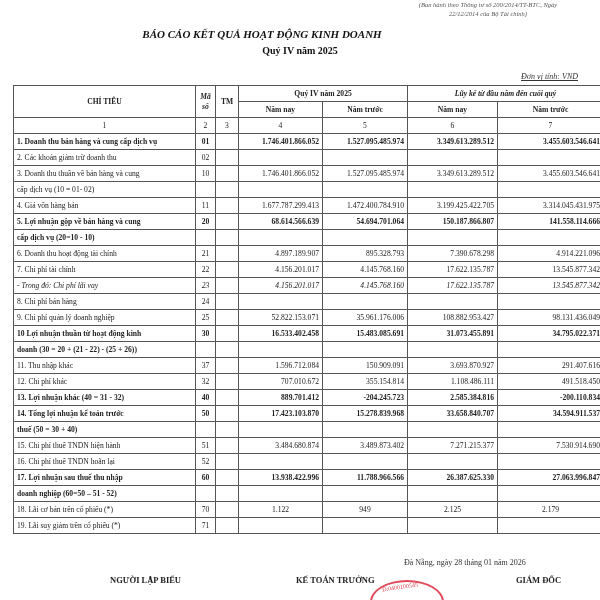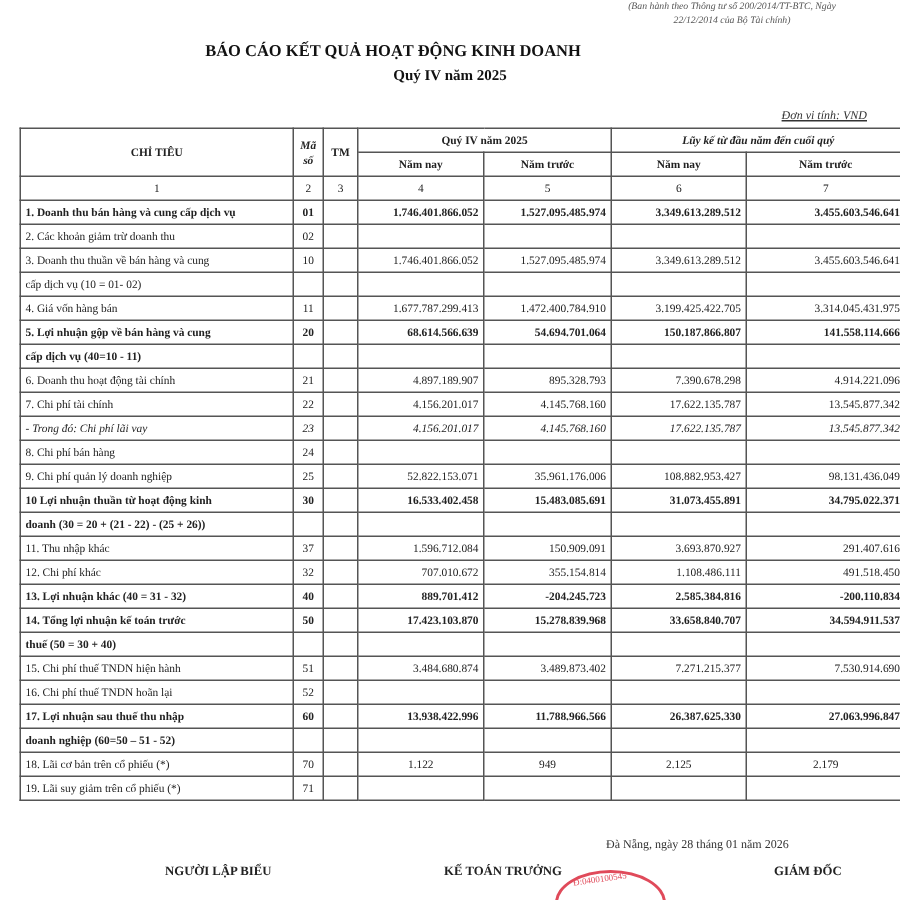--- a/index.html
+++ b/index.html
@@ -1,21 +1,21 @@
 <!DOCTYPE html>
 <html><head>
 <meta charset="utf-8">
 <style>
   html, body { margin:0; padding:0; background:#fff; }
   body { width:600px; height:600px; overflow:hidden; position:relative;
          font-family:"Liberation Serif","DejaVu Serif",serif; color:#222; }
   .note { position:absolute; right:12px; top:0; width:200px; text-align:center;
           font-size:6.5px; font-style:italic; color:#555; line-height:9px; }
   .title { position:absolute; left:0; width:524px; top:28px; text-align:center;
-           font-weight:bold; font-size:11px; color:#111; }
+           font-weight:bold; font-size:11px; color:#111;font-style:italic; }
   .subtitle { position:absolute; left:0; width:600px; top:45px; text-align:center;
               font-weight:bold; font-size:10px; color:#111; }
   .unit { position:absolute; right:22px; top:72px; font-size:8px; font-style:italic;
           text-decoration:underline; color:#333;margin-left:12px; }
   table { position:absolute; left:13px; top:85px; border-collapse:collapse;
           table-layout:fixed; width:590px; font-size:7.6px; }
   td, th { border:1px solid #555; padding:0 3px; height:15px; line-height:15px;
            white-space:nowrap; overflow:hidden; }
   th { font-weight:bold; text-align:center; font-size:7.6px; }
   td.num { text-align:right; }
@@ -123,21 +123,21 @@
       <tr class="bold">
         <td>5. Lợi nhuận gộp về bán hàng và cung</td>
         <td class="c">20</td>
         <td class="c"></td>
         <td class="num">68.614.566.639</td>
         <td class="num">54.694.701.064</td>
         <td class="num">150.187.866.807</td>
         <td class="num">141.558.114.666</td>
       </tr>
       <tr class="bold">
-        <td>cấp dịch vụ (40=10 - 11)</td>
+        <td>cấp dịch vụ (20=10 - 10)</td>
         <td class="c"></td>
         <td class="c"></td>
         <td class="num"></td>
         <td class="num"></td>
         <td class="num"></td>
         <td class="num"></td>
       </tr>
       <tr>
         <td>6. Doanh thu hoạt động tài chính</td>
         <td class="c">21</td>

